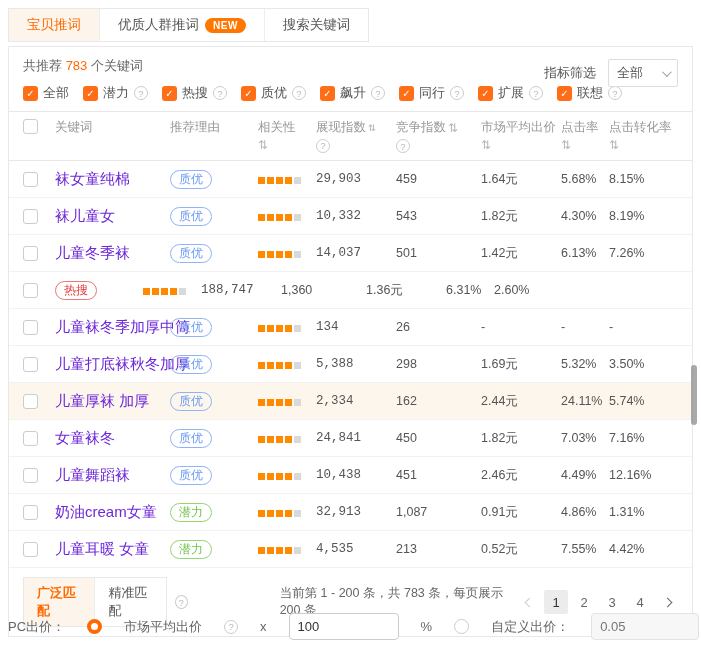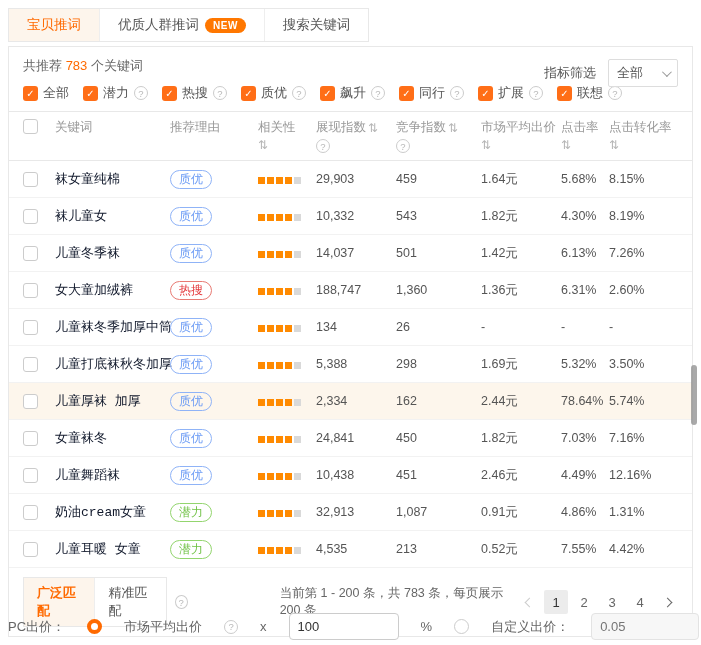--- a/index.html
+++ b/index.html
@@ -31,34 +31,34 @@
   .caret { width:7px; height:7px; border-right:1px solid #999; border-bottom:1px solid #999; transform:rotate(45deg) translateY(-2px); }
 
   
   .thead { display:flex; align-items:flex-start; border-top:1px solid #e8e8e8; border-bottom:1px solid #e8e8e8;
            padding:7px 0; min-height:46px; font-size:12.5px; color:#999; }
   .col { flex:none; padding-right:4px; }
   .col-check { width:46px; display:flex; justify-content:center; }
   .col-kw { width:115px; }
   .col-reason { width:88px; }
   .col-rel { width:58px; }
-  .col-imp { width:80px; }
+  .col-imp { width:80px;font-family:Liberation Mono, monospace; }
   .col-comp { width:85px; }
   .col-price { width:80px; }
   .col-ctr { width:48px; }
   .col-cvr { width:80px; }
   .hcell .l1 { display:flex; align-items:center; gap:2px; }
   .hcell .l2 { margin-top:3px; display:flex; align-items:center; }
   .sort { color:#b5b5b5; font-size:12px; line-height:1; }
   .cb-empty { width:15px; height:15px; border:1px solid #ccc; border-radius:3px; background:#fff; display:inline-block; }
 
   .tbody { height:407px; overflow:hidden; position:relative; }
   .trow { display:flex; align-items:center; height:37px; border-bottom:1px solid #f2f2f2; }
   .trow.hl { background:#fdf6ec; }
-  .kw { font-size:13px; color:#0f172a; white-space:nowrap;font-family:Liberation Mono, monospace; }
+  .kw { font-size:15px; color:#6d28d9; white-space:nowrap; }
   .num { font-size:12.5px; color:#555; }
   .tag { display:inline-block; padding:1px 8px; font-size:12px; border-radius:10px; border:1px solid; line-height:15px; }
   .tag-quality { color:#6b9bf5; border-color:#8fb3f7; }
   .tag-hot { color:#e4393c; border-color:#e87a73; }
   .tag-potential { color:#6fc144; border-color:#93d56e; }
   .rel { display:inline-flex; gap:2px; }
   .sq { width:7px; height:7px; background:#d9d9d9; display:inline-block; }
   .sq.on { background:#ff8a00; }
 
   
@@ -303,21 +303,20 @@
         <div class="col col-comp num">501</div>
         <div class="col col-price num">1.42元</div>
         <div class="col col-ctr num">6.13%</div>
         <div class="col col-cvr num">7.26%</div>
       </div>
 
       <div class="trow">
         <div class="col col-check">
           <span class="cb-empty"></span>
         </div>
-        <div class="col col-kw kw">女大童加绒裤</div>
         <div class="col col-reason"><span class="tag tag-hot">热搜</span></div>
         <div class="col col-rel"><span class="rel">
             <span class="sq on"></span>
             <span class="sq on"></span>
             <span class="sq on"></span>
             <span class="sq on"></span>
             <span class="sq"></span>
           </span></div>
         <div class="col col-imp num">188,747</div>
         <div class="col col-comp num">1,360</div>
@@ -375,21 +374,21 @@
         <div class="col col-rel"><span class="rel">
             <span class="sq on"></span>
             <span class="sq on"></span>
             <span class="sq on"></span>
             <span class="sq on"></span>
             <span class="sq"></span>
           </span></div>
         <div class="col col-imp num">2,334</div>
         <div class="col col-comp num">162</div>
         <div class="col col-price num">2.44元</div>
-        <div class="col col-ctr num">78.64%</div>
+        <div class="col col-ctr num">24.11%</div>
         <div class="col col-cvr num">5.74%</div>
       </div>
 
       <div class="trow">
         <div class="col col-check">
           <span class="cb-empty"></span>
         </div>
         <div class="col col-kw kw">女童袜冬</div>
         <div class="col col-reason"><span class="tag tag-quality">质优</span></div>
         <div class="col col-rel"><span class="rel">

